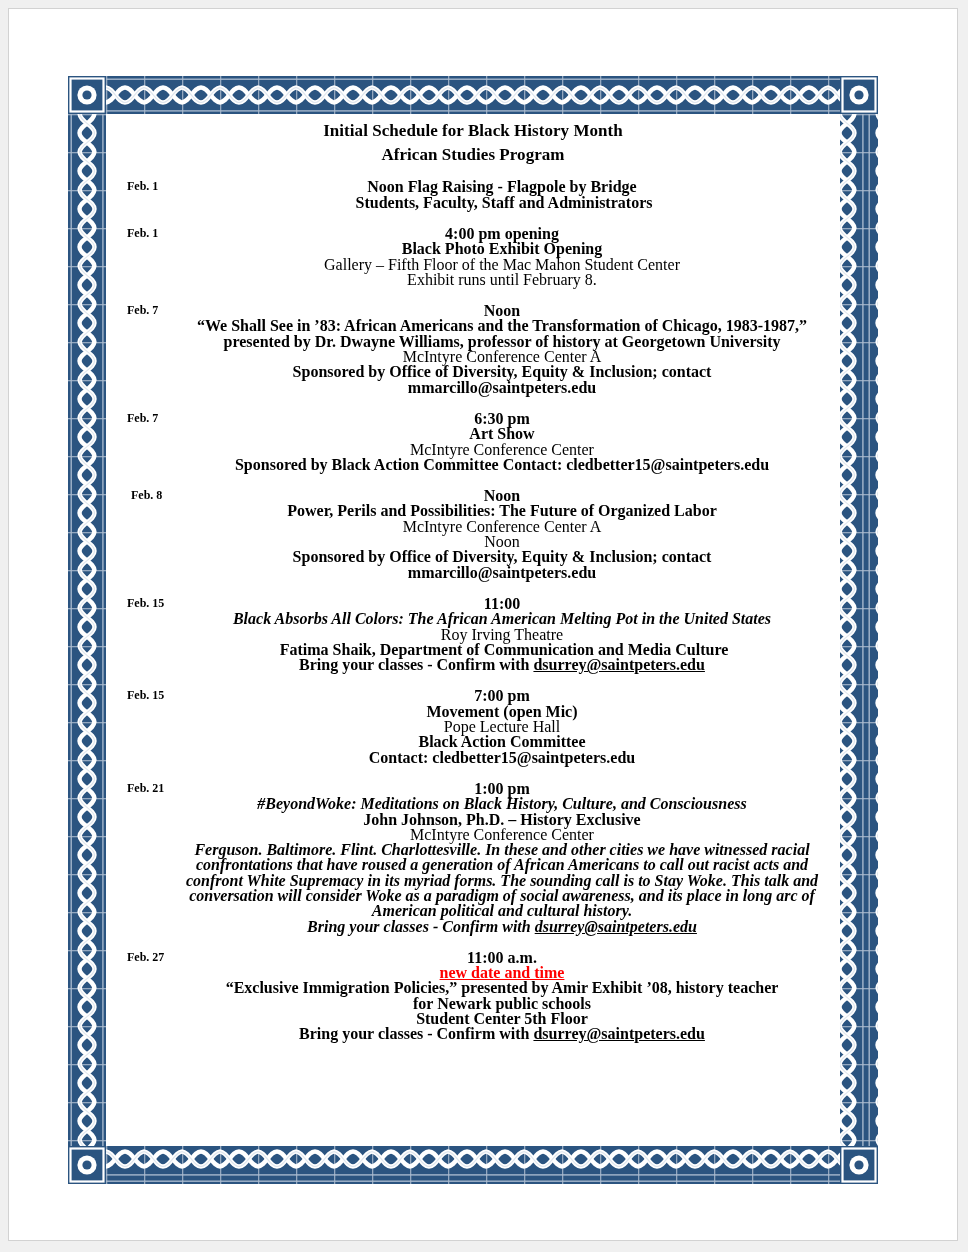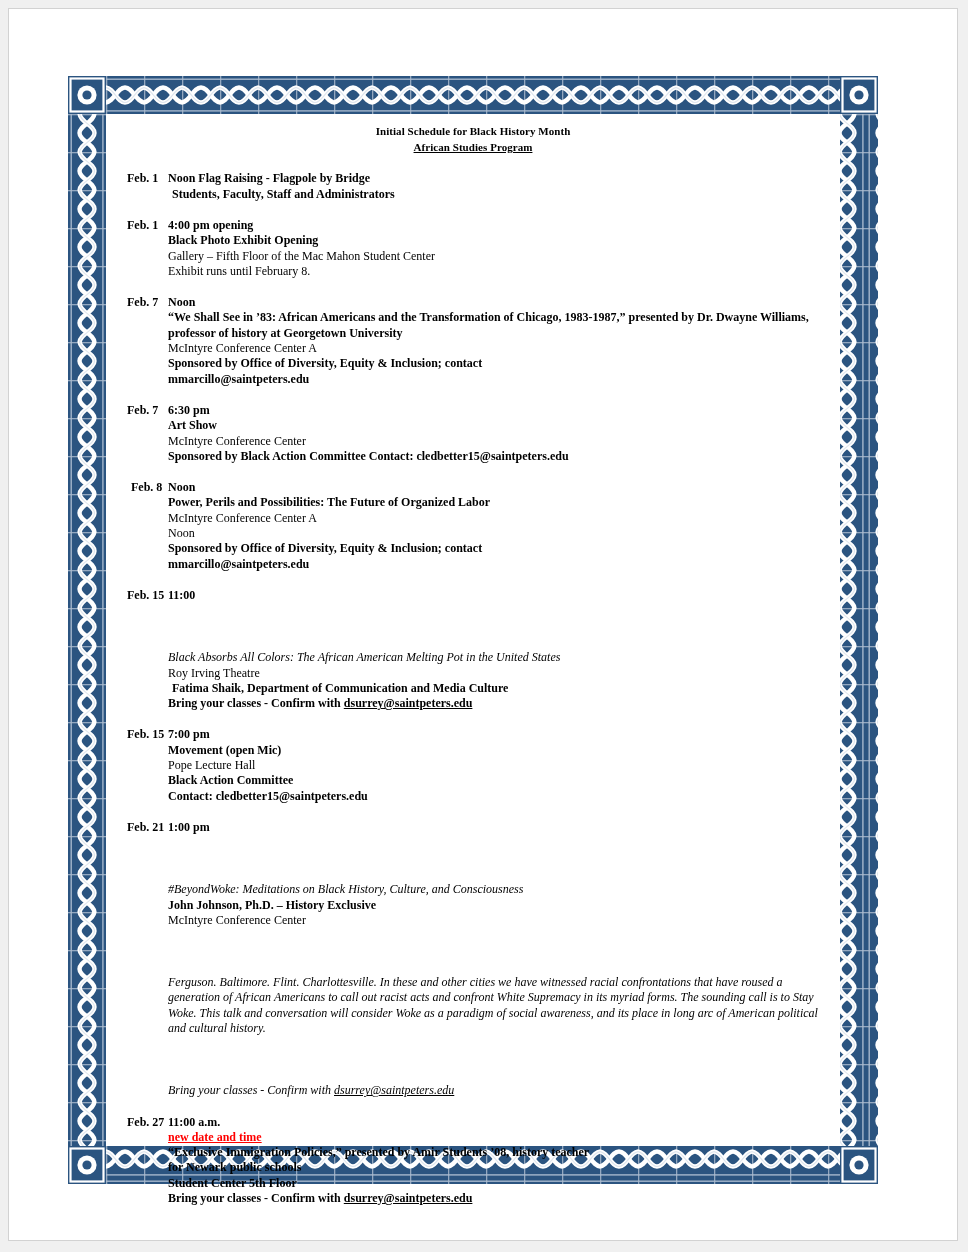--- a/index.html
+++ b/index.html
@@ -36,54 +36,55 @@
     position: absolute;
     left: 97px; top: 105px;
     width: 734px; height: 1032px;
     background: #ffffff;
     padding: 9px 4px 0 4px;
   }
 
   .doc-title {
     text-align: center;
     font-weight: bold;
-    font-size: 11px;
+    font-size: 17px;
     line-height: 16.2px;
     color: #000000;
     letter-spacing: 0.05px;
   }
-  .title-line-2 { margin-top: 0px; text-decoration: underline; }
+  .title-line-2 { margin-top: 8px; }
 
   .schedule { margin-top: 16px; }
 
   .entry {
     display: flex;
     align-items: flex-start;
     margin-bottom: 16px;
   }
   .entry .date-col {
     flex: 0 0 auto;
     width: 58px;
     font-weight: bold;
     font-size: 12px;
     line-height: 15.3px;
     color: #000000;
     padding-left: 17px;
   }
   .entry.indent-more .date-col { padding-left: 21px; }
   .entry .detail-col {
     flex: 1 1 auto;
-    font-size: 12px;
+    font-size: 16px;
     line-height: 15.3px;
     color: #000000;
+    text-align: center;
   }
   .line { white-space: normal; }
   .line.b   { font-weight: bold; }
   .line.n   { font-weight: normal; }
-  .line.bi  { font-weight: normal; font-style: italic; margin-top: 47px; }
+  .line.bi  { font-weight: bold; font-style: italic; }
   .line.lead-sp { padding-left: 4px; }
 
   a.maillink {
     color: #000000;
     text-decoration: none;
   }
   a.maillink.ul { text-decoration: underline; }
   .red-note { color: #ff0000; font-weight: bold; text-decoration: underline; }
 </style>
 </head>
@@ -243,21 +244,21 @@
               <div class="line n">McIntyre Conference Center</div>
               <div class="line bi">Ferguson. Baltimore. Flint. Charlottesville. In these and other cities we have witnessed racial confrontations that have roused a generation of African Americans to call out racist acts and confront White Supremacy in its myriad forms. The sounding call is to Stay Woke. This talk and conversation will consider Woke as a paradigm of social awareness, and its place in long arc of American political and cultural history.</div>
               <div class="line bi"><span>Bring your classes - Confirm with </span><a class="maillink ul" href="mailto:dsurrey@saintpeters.edu">dsurrey@saintpeters.edu</a></div>
             </div>
           </div>
           <div class="entry">
             <div class="date-col">Feb. 27</div>
             <div class="detail-col">
               <div class="line b">11:00 a.m.</div>
               <div class="line b red-note">new date and time</div>
-              <div class="line b">“Exclusive Immigration Policies,” presented by Amir Students ’08, history teacher</div>
+              <div class="line b">“Exclusive Immigration Policies,” presented by Amir Exhibit ’08, history teacher</div>
               <div class="line b">for Newark public schools</div>
               <div class="line b">Student Center 5th Floor</div>
               <div class="line b"><span>Bring your classes - Confirm with </span><a class="maillink ul" href="mailto:dsurrey@saintpeters.edu">dsurrey@saintpeters.edu</a></div>
             </div>
           </div>
         </div>
     </div>
 
   </div>
 </div>

